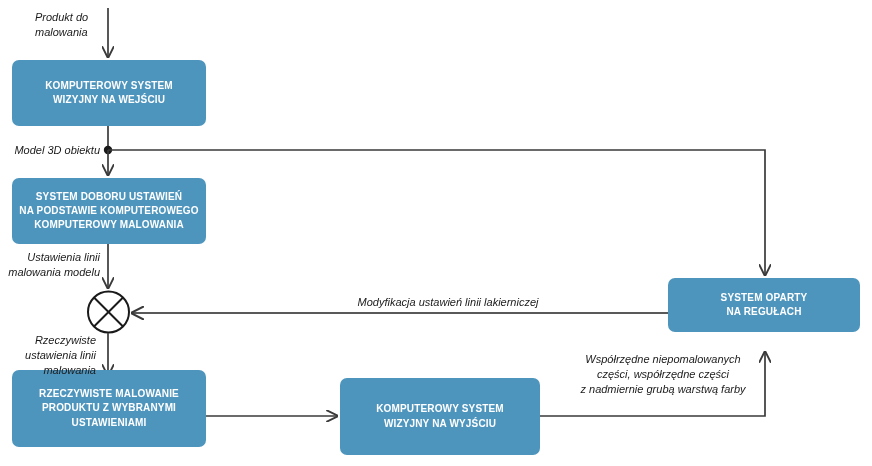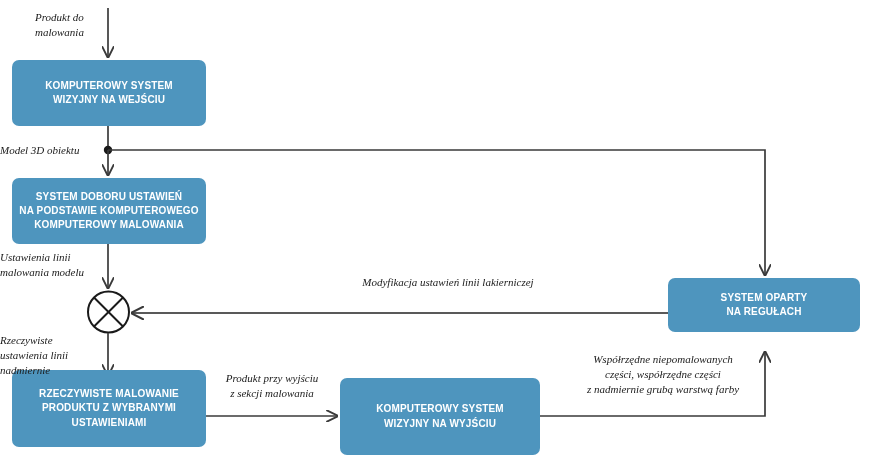--- a/index.html
+++ b/index.html
@@ -39,24 +39,24 @@
     font-family: "Liberation Sans", sans-serif;
     padding: 4px 6px;
   }
   .node-box span { display: block; white-space: pre-line; }
   .edge-label {
     position: absolute;
     font-style: italic;
     font-size: 11px;
     line-height: 1.35;
     color: #1a1a1a;
-    font-family: Liberation Serif, serif;
+    font-family: Liberation Sans, sans-serif;
     white-space: pre-line;
   }
-  .edge-label.right-align { }
+  .edge-label.right-align { text-align: right; }
   .edge-label.center-align { text-align: center; }
   .edge-label.left-align { text-align: left; }
 </style>
 </head>
 <body>
 
 <div id="diagram-root">
 
   <svg id="flow-svg" viewBox="0 0 872 466" xmlns="http://www.w3.org/2000/svg">
     <defs>
@@ -120,24 +120,22 @@
   <div class="edge-label left-align" style="left:35px; top:10px; width:90px;">Produkt do
 malowania</div>
 
   <div class="edge-label right-align" style="left:0px; top:143px; width:100px;">Model 3D obiektu</div>
 
   <div class="edge-label right-align" style="left:0px; top:250px; width:100px;">Ustawienia linii
 malowania modelu</div>
 
   <div class="edge-label right-align" style="left:0px; top:333px; width:96px;">Rzeczywiste
 ustawienia linii
-nadmiernie</div>
+malowania</div>
 
-  <div class="edge-label center-align" style="left:228px; top:275px; width:440px;">Modyfikacja ustawień linii lakierniczej</div>
+  <div class="edge-label center-align" style="left:228px; top:295px; width:440px;">Modyfikacja ustawień linii lakierniczej</div>
 
-  <div class="edge-label center-align" style="left:211px; top:371px; width:122px;">Produkt przy wyjściu
-z sekcji malowania</div>
 
   <div class="edge-label center-align" style="left:566px; top:352px; width:194px;">Współrzędne niepomalowanych
 części, współrzędne części
 z nadmiernie grubą warstwą farby</div>
 
 </div>
 
 </body></html>

